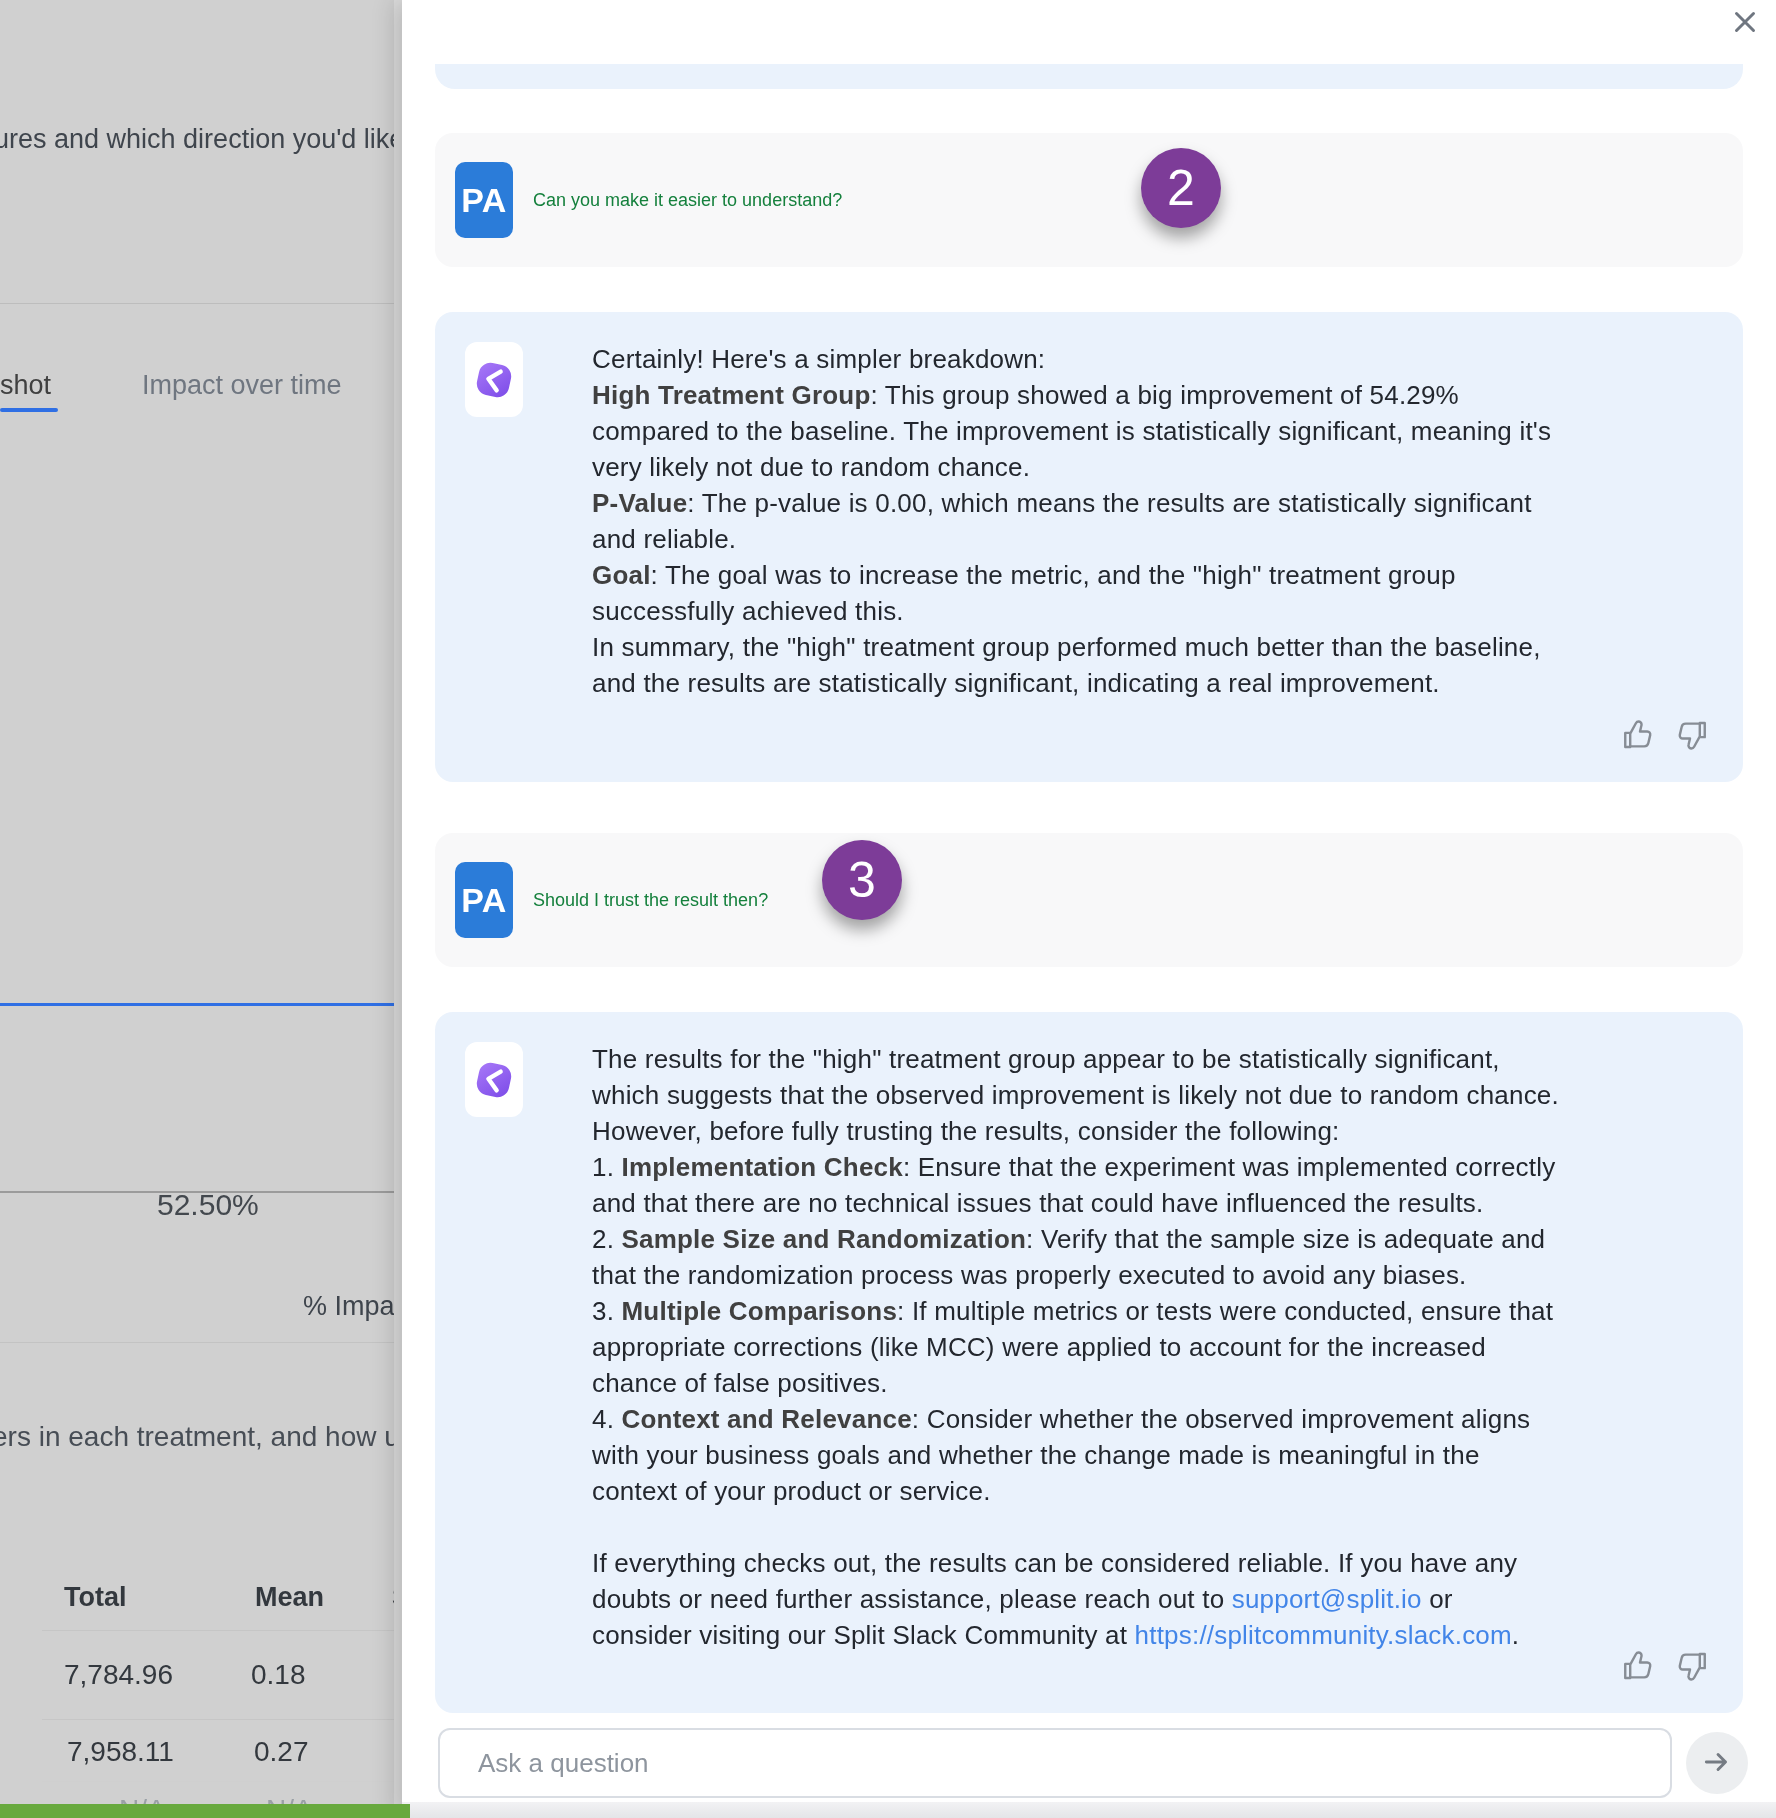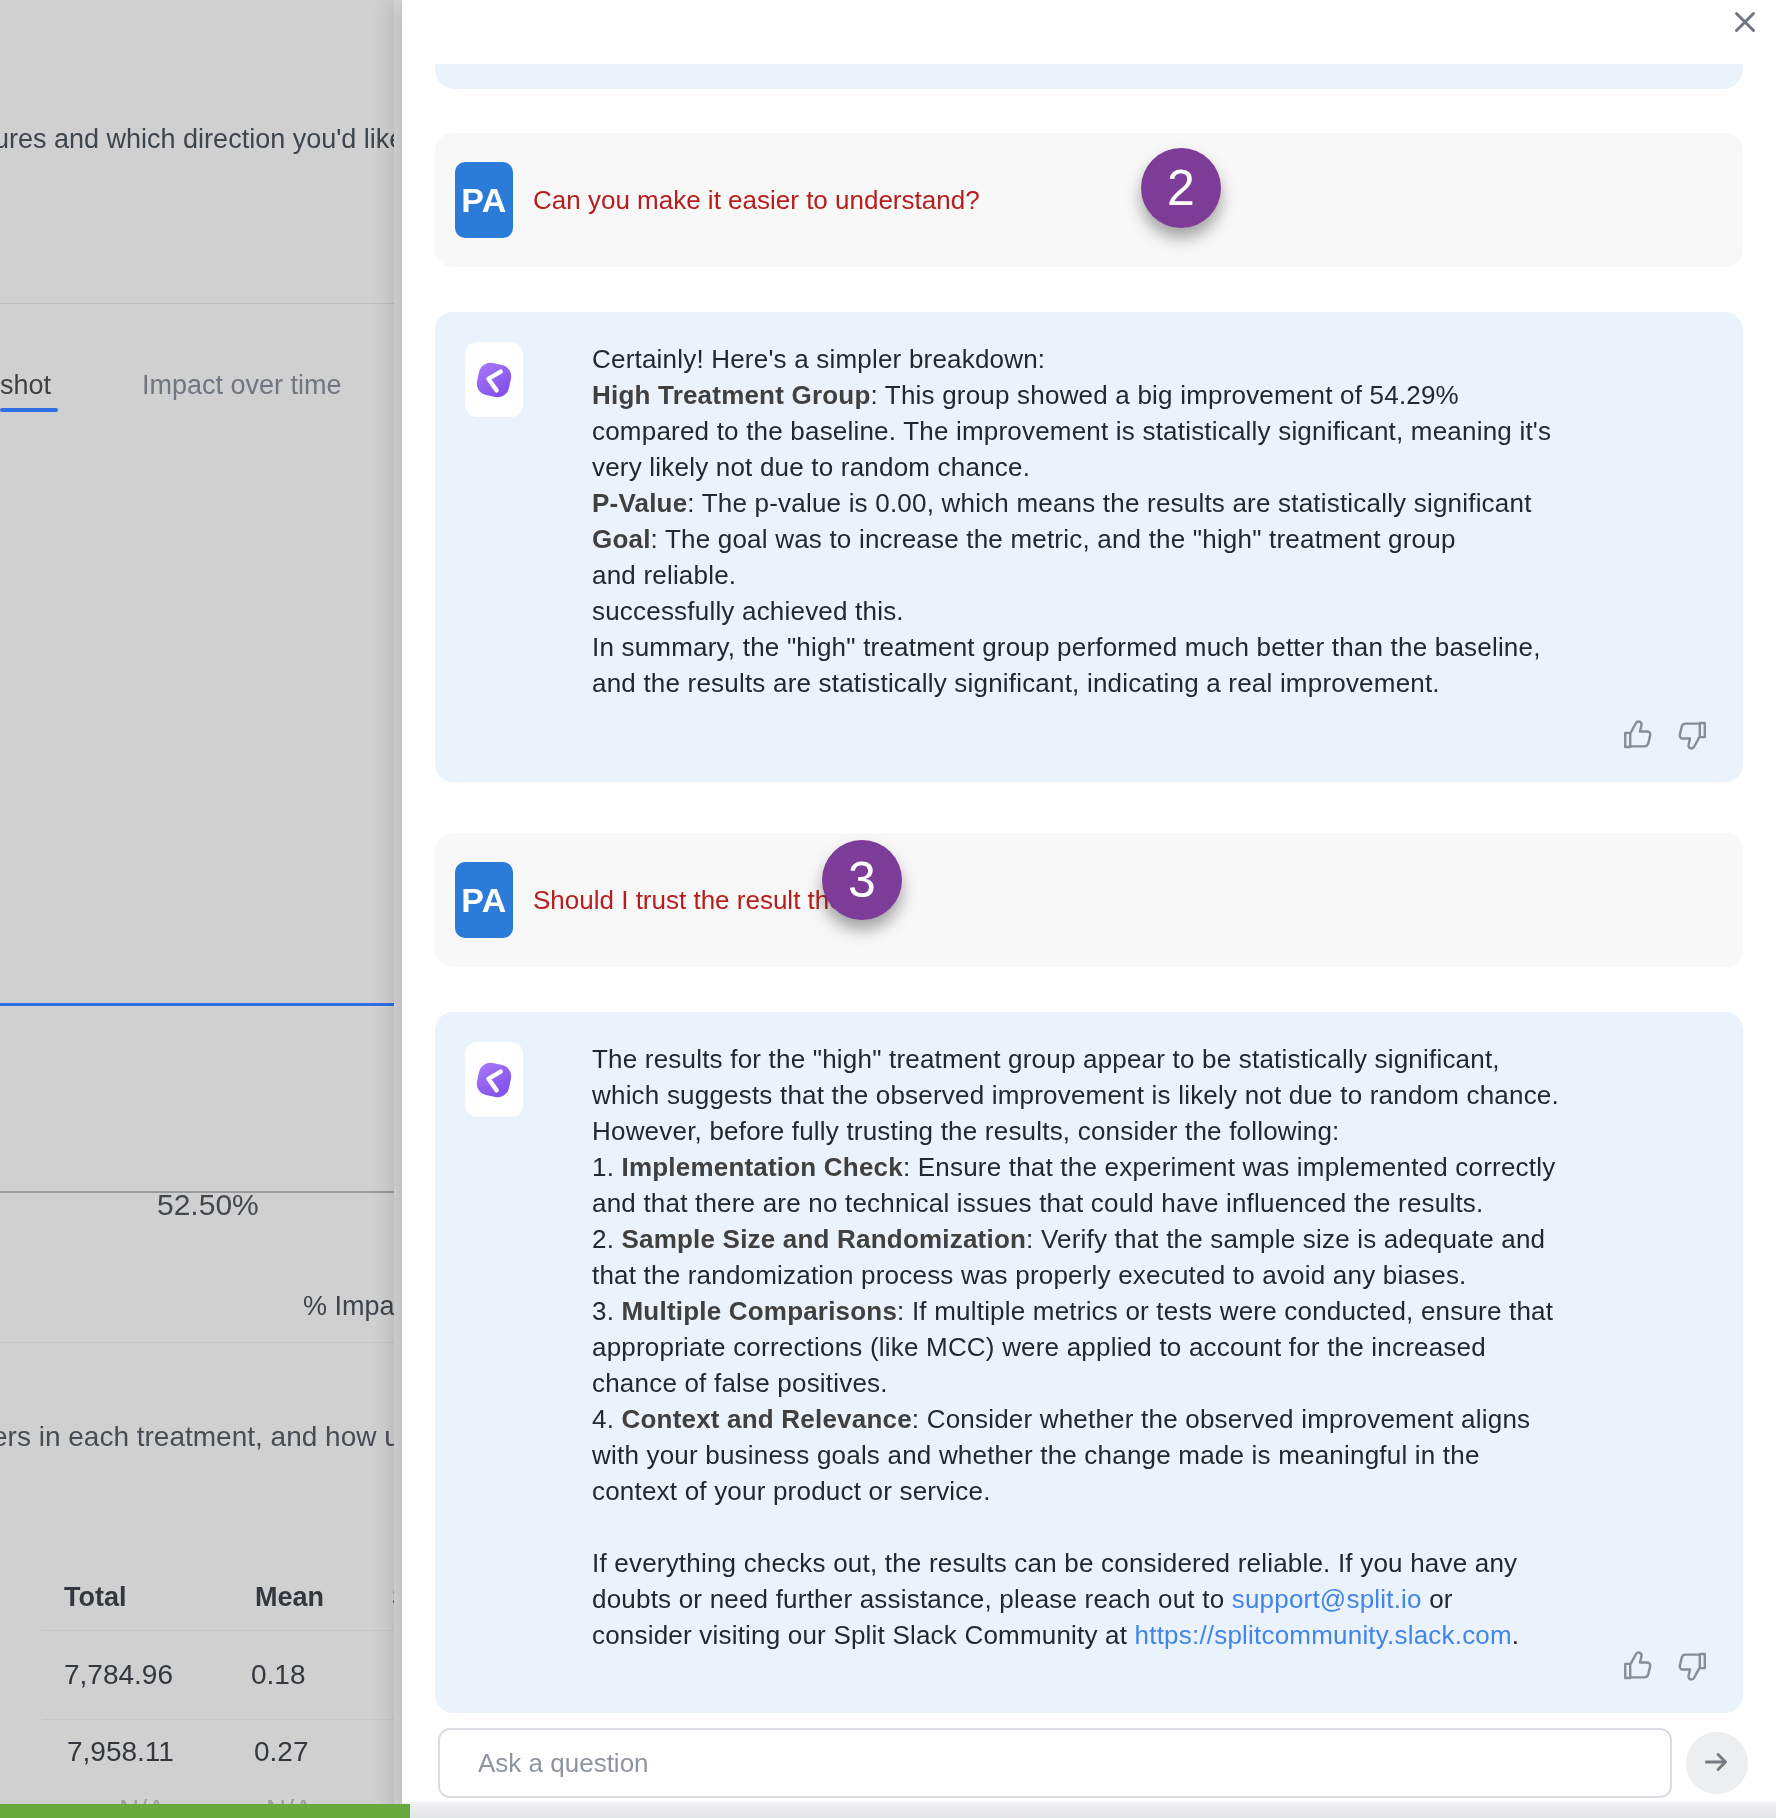--- a/index.html
+++ b/index.html
@@ -43,21 +43,21 @@
   .msg-0{top:64px;height:25px;border-radius:0 0 20px 20px;}
   .msg-1{top:133px;height:134px;}
   .msg-2{top:312px;height:470px;}
   .msg-3{top:833px;height:134px;}
   .msg-4{top:1012px;height:701px;}
   .avatar{position:absolute;display:flex;align-items:center;justify-content:center;}
   .user-avatar{left:20px;top:29px;width:58px;height:76px;border-radius:10px;background:#2b7cd9;
                color:#fff;font-size:34px;font-weight:bold;letter-spacing:.5px;}
   .assistant-avatar{left:30px;top:30px;width:58px;height:75px;border-radius:12px;background:#ffffff;}
   .utext{position:absolute;left:98px;top:0;height:100%;display:flex;align-items:center;
-         font-size:26px;color:#b91c1c;}
+         font-size:18px;color:#15803d;}
   .content{padding:29px 30px 0 111px;font-size:26px;line-height:36px;color:#23272e;letter-spacing:.2px;}
   .content .line{white-space:nowrap;}
   .content .block + .block{margin-top:36px;}
   .content strong{font-weight:bold;color:#404040;}
   .content a.link{color:#4285e8;text-decoration:none;}
   .step-badge{position:absolute;width:80px;height:80px;border-radius:50%;background:#7d3c98;
               color:#fff;font-size:50px;font-weight:500;display:flex;align-items:center;justify-content:center;
               box-shadow:0 10px 16px rgba(0,0,0,.35);}
   .msg-1 .step-badge{left:706px;top:15px;}
   .msg-3 .step-badge{left:387px;top:7px;}
@@ -137,22 +137,22 @@
             </g>
           </svg>
         </div>
         <div class="content">
           <div class="block">
             <div class="line"><span>Certainly! Here's a simpler breakdown:</span></div>
             <div class="line"><strong>High Treatment Group</strong><span>: This group showed a big improvement of 54.29%</span></div>
             <div class="line"><span>compared to the baseline. The improvement is statistically significant, meaning it's</span></div>
             <div class="line"><span>very likely not due to random chance.</span></div>
             <div class="line"><strong>P-Value</strong><span>: The p-value is 0.00, which means the results are statistically significant</span></div>
+            <div class="line"><span>and reliable.</span></div>
             <div class="line"><strong>Goal</strong><span>: The goal was to increase the metric, and the "high" treatment group</span></div>
-            <div class="line"><span>and reliable.</span></div>
             <div class="line"><span>successfully achieved this.</span></div>
             <div class="line"><span>In summary, the "high" treatment group performed much better than the baseline,</span></div>
             <div class="line"><span>and the results are statistically significant, indicating a real improvement.</span></div>
           </div>
         </div>
         <div class="feedback">
           <button><span><svg viewBox="0 0 24 24" width="36" height="34">
                 <path d="M3 10.5h3.5v10H3z M6.5 19.5V11l4-7.3c.4-.7 1.1-1.2 1.9-1.2 1.2 0 2.1 1 2.1 2.1 0 .2 0 .5-.1.7l-1 4.2h5.1c1.4 0 2.4 1.3 2.1 2.6l-1.3 5.6c-.3 1.4-1.5 2.3-2.9 2.3H6.5z" fill="none" stroke="currentColor" stroke-width="1.7" stroke-linejoin="round"></path>
               </svg></span></button>
           <button><span><svg viewBox="0 0 24 24" width="36" height="34" transform="rotate(180)">

